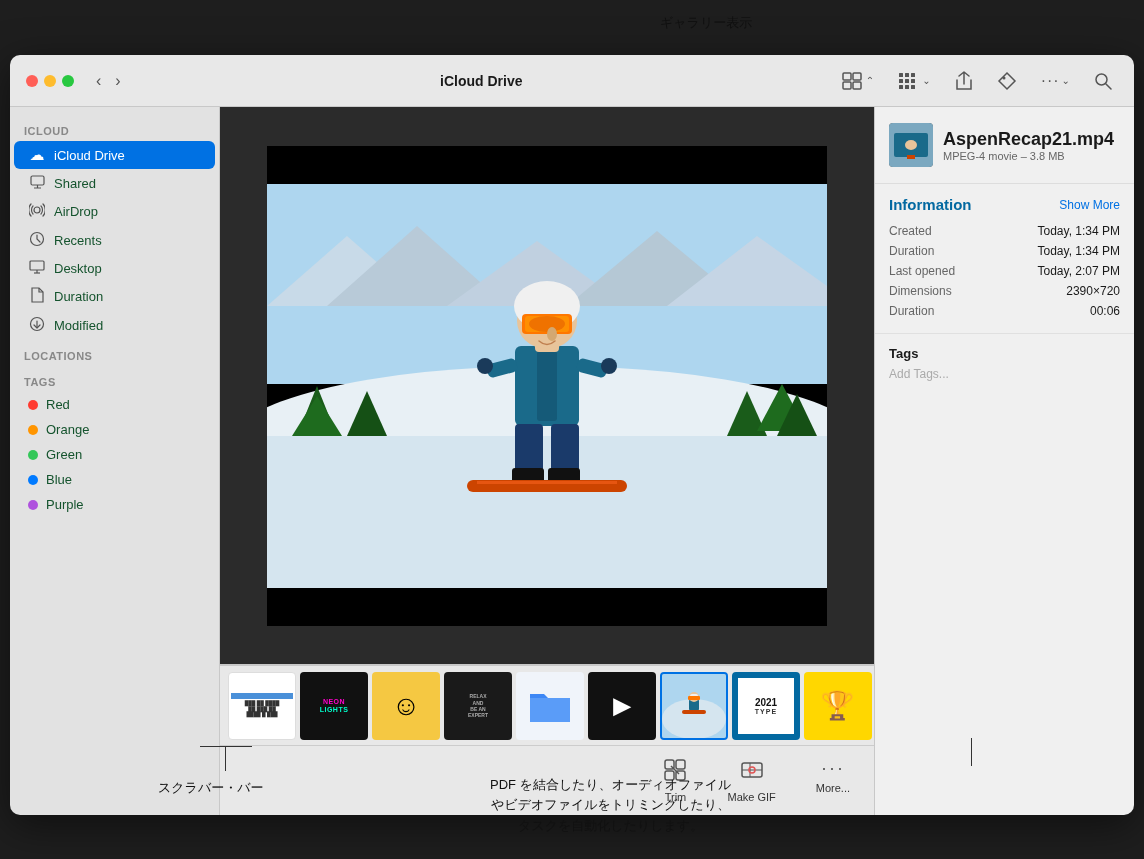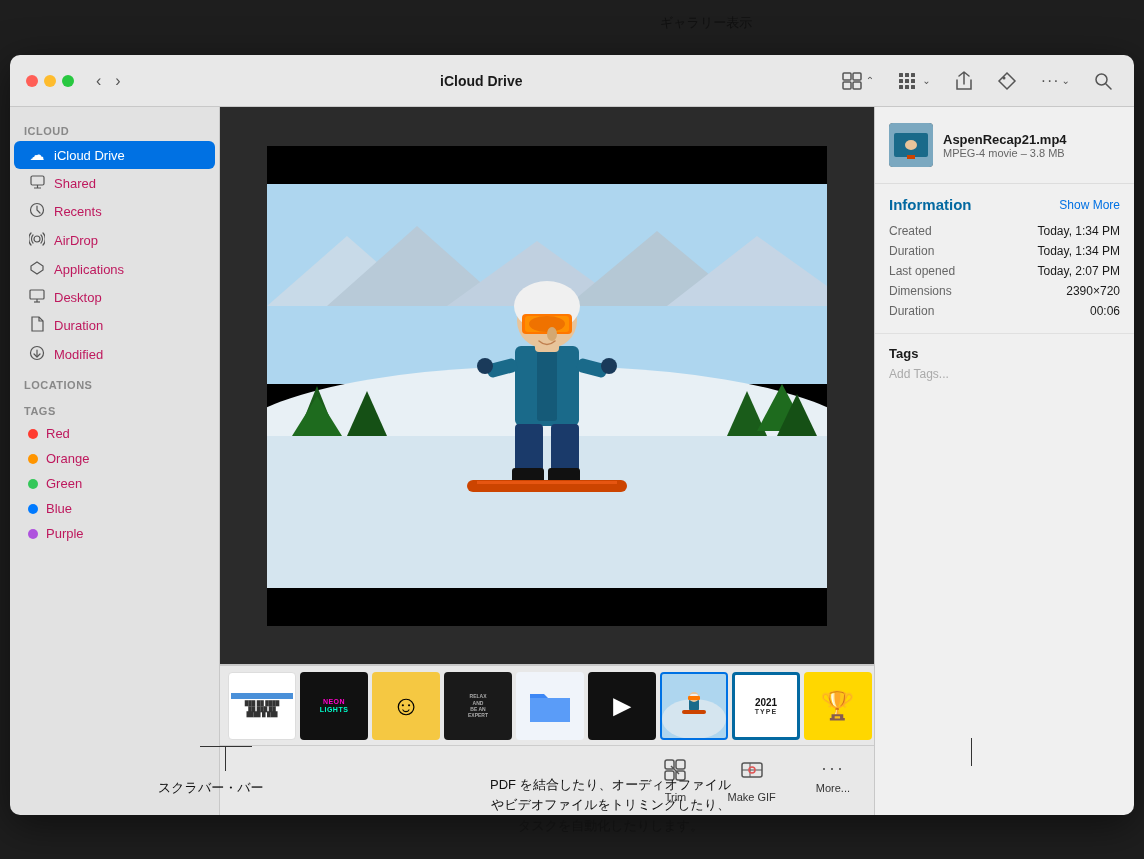--- a/index.html
+++ b/index.html
@@ -113,21 +113,21 @@
       padding: 10px 14px 4px 14px;
       text-transform: uppercase;
       letter-spacing: 0.5px;
     }
 
     .sidebar-item {
       display: flex;
       align-items: center;
       padding: 5px 14px;
       font-size: 13px;
-      color: #be185d;
+      color: #14532d;
       cursor: pointer;
       border-radius: 6px;
       margin: 0 4px;
       gap: 8px;
     }
     .sidebar-item.active { background: #0071e3; color: white; }
     .sidebar-item.active .sidebar-icon { color: white; }
 
     .sidebar-icon {
       font-size: 15px;
@@ -255,21 +255,21 @@
       width: 44px;
       height: 44px;
       border-radius: 4px;
       overflow: hidden;
       background: #555;
       flex-shrink: 0;
     }
 
     .info-title-block { flex: 1; }
     .info-filename {
-      font-size: 13px;
+      font-size: 18px;
       font-weight: 600;
       color: #1a1a1a;
     }
     .info-meta {
       font-size: 11px;
       color: #666;
     }
 
     .info-section {
       padding: 12px 14px;
@@ -434,45 +434,37 @@
             <line x1="4" y1="14" x2="11" y2="14" stroke="#555" stroke-width="1.2"></line>
           </svg>
         </span>
         <span>Shared</span>
       </div>
 
 
       <div class="sidebar-item">
         <span class="sidebar-icon">
           <svg width="16" height="16" viewBox="0 0 16 16" fill="none">
-            <circle cx="8" cy="8" r="6.5" stroke="#555" stroke-width="1.2"></circle>
-            <polyline points="8,4 8,8 11,11" stroke="#555" stroke-width="1.2" stroke-linecap="round"></polyline>
-          </svg>
-        </span>
-        <span>Recents</span>
-      </div>
-      <div class="sidebar-item">
-        <span class="sidebar-icon">
-          <svg width="16" height="16" viewBox="0 0 16 16" fill="none">
             <circle cx="8" cy="8" r="3" stroke="#555" stroke-width="1.2"></circle>
             <path d="M4 12 C2 10 2 6 4 4" stroke="#555" stroke-width="1.2" stroke-linecap="round" fill="none"></path>
             <path d="M12 12 C14 10 14 6 12 4" stroke="#555" stroke-width="1.2" stroke-linecap="round" fill="none"></path>
             <path d="M2 14 C-1 11 -1 5 2 2" stroke="#555" stroke-width="1.2" stroke-linecap="round" fill="none"></path>
             <path d="M14 14 C17 11 17 5 14 2" stroke="#555" stroke-width="1.2" stroke-linecap="round" fill="none"></path>
           </svg>
         </span>
         <span>AirDrop</span>
       </div>
       <div class="sidebar-item">
         <span class="sidebar-icon">
           <svg width="16" height="16" viewBox="0 0 16 16" fill="none">
-            <path d="M8 2 L14 6 L14 10 L8 14 L2 10 L2 6 Z" stroke="#555" stroke-width="1.2" fill="none"></path>
+            <circle cx="8" cy="8" r="6.5" stroke="#555" stroke-width="1.2"></circle>
+            <polyline points="8,4 8,8 11,11" stroke="#555" stroke-width="1.2" stroke-linecap="round"></polyline>
           </svg>
         </span>
-        <span>Applications</span>
+        <span>Recents</span>
       </div>
       <div class="sidebar-item">
         <span class="sidebar-icon">
           <svg width="16" height="14" viewBox="0 0 16 14" fill="none">
             <rect x="1" y="1" width="14" height="9" rx="1" stroke="#555" stroke-width="1.2"></rect>
             <line x1="8" y1="10" x2="8" y2="13" stroke="#555" stroke-width="1.2"></line>
             <line x1="5" y1="13" x2="11" y2="13" stroke="#555" stroke-width="1.2"></line>
           </svg>
         </span>
         <span>Desktop</span>
@@ -640,21 +632,21 @@
                 <ellipse cx="32" cy="45" rx="32" ry="20" fill="#d5e5ef"></ellipse>
                 <rect x="27" y="25" width="10" height="12" rx="2" fill="#1a6a8a"></rect>
                 <ellipse cx="32" cy="23" rx="5" ry="5" fill="#e8c49a"></ellipse>
                 <rect x="28" y="20" rx="2" width="8" height="5" fill="#f0f0f0"></rect>
                 <rect x="26" y="22" rx="1" width="12" height="4" fill="#ff7700"></rect>
                 <rect x="20" y="36" width="24" height="4" rx="2" fill="#cc4400"></rect>
               </svg>
             </div>
           </div>
 
-          <div class="thumb" style="background:#fff; border:3px solid #0369a1;">
+          <div class="thumb" style="background:#fff; border:6px solid #0369a1;">
             <div class="thumb-inner" style="flex-direction:column; gap:0;">
               <span style="font-size:10px;font-weight:900;color:#111;">2021</span>
               <span style="font-size:7px;font-weight:700;color:#333;letter-spacing:1px;">TYPE</span>
             </div>
           </div>
 
           <div class="thumb" style="background:#ffd700;">
             <div class="thumb-inner" style="font-size:28px;">🏆</div>
           </div>
         </div>

